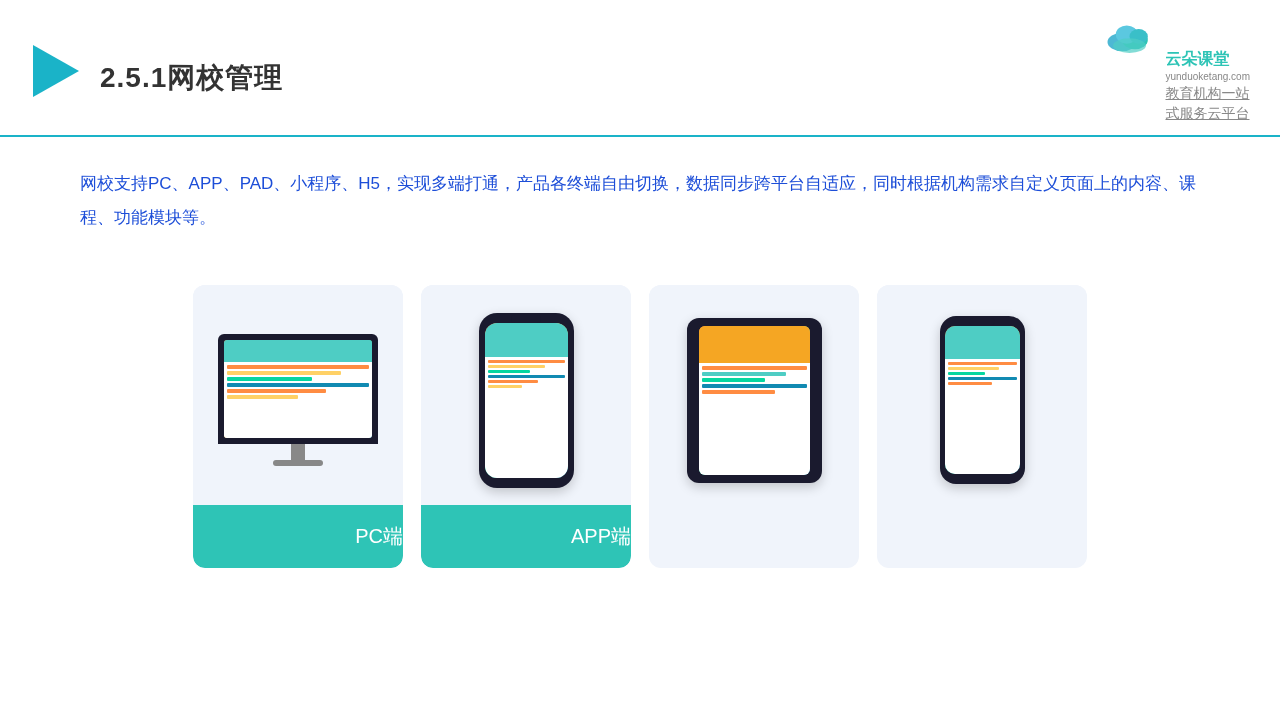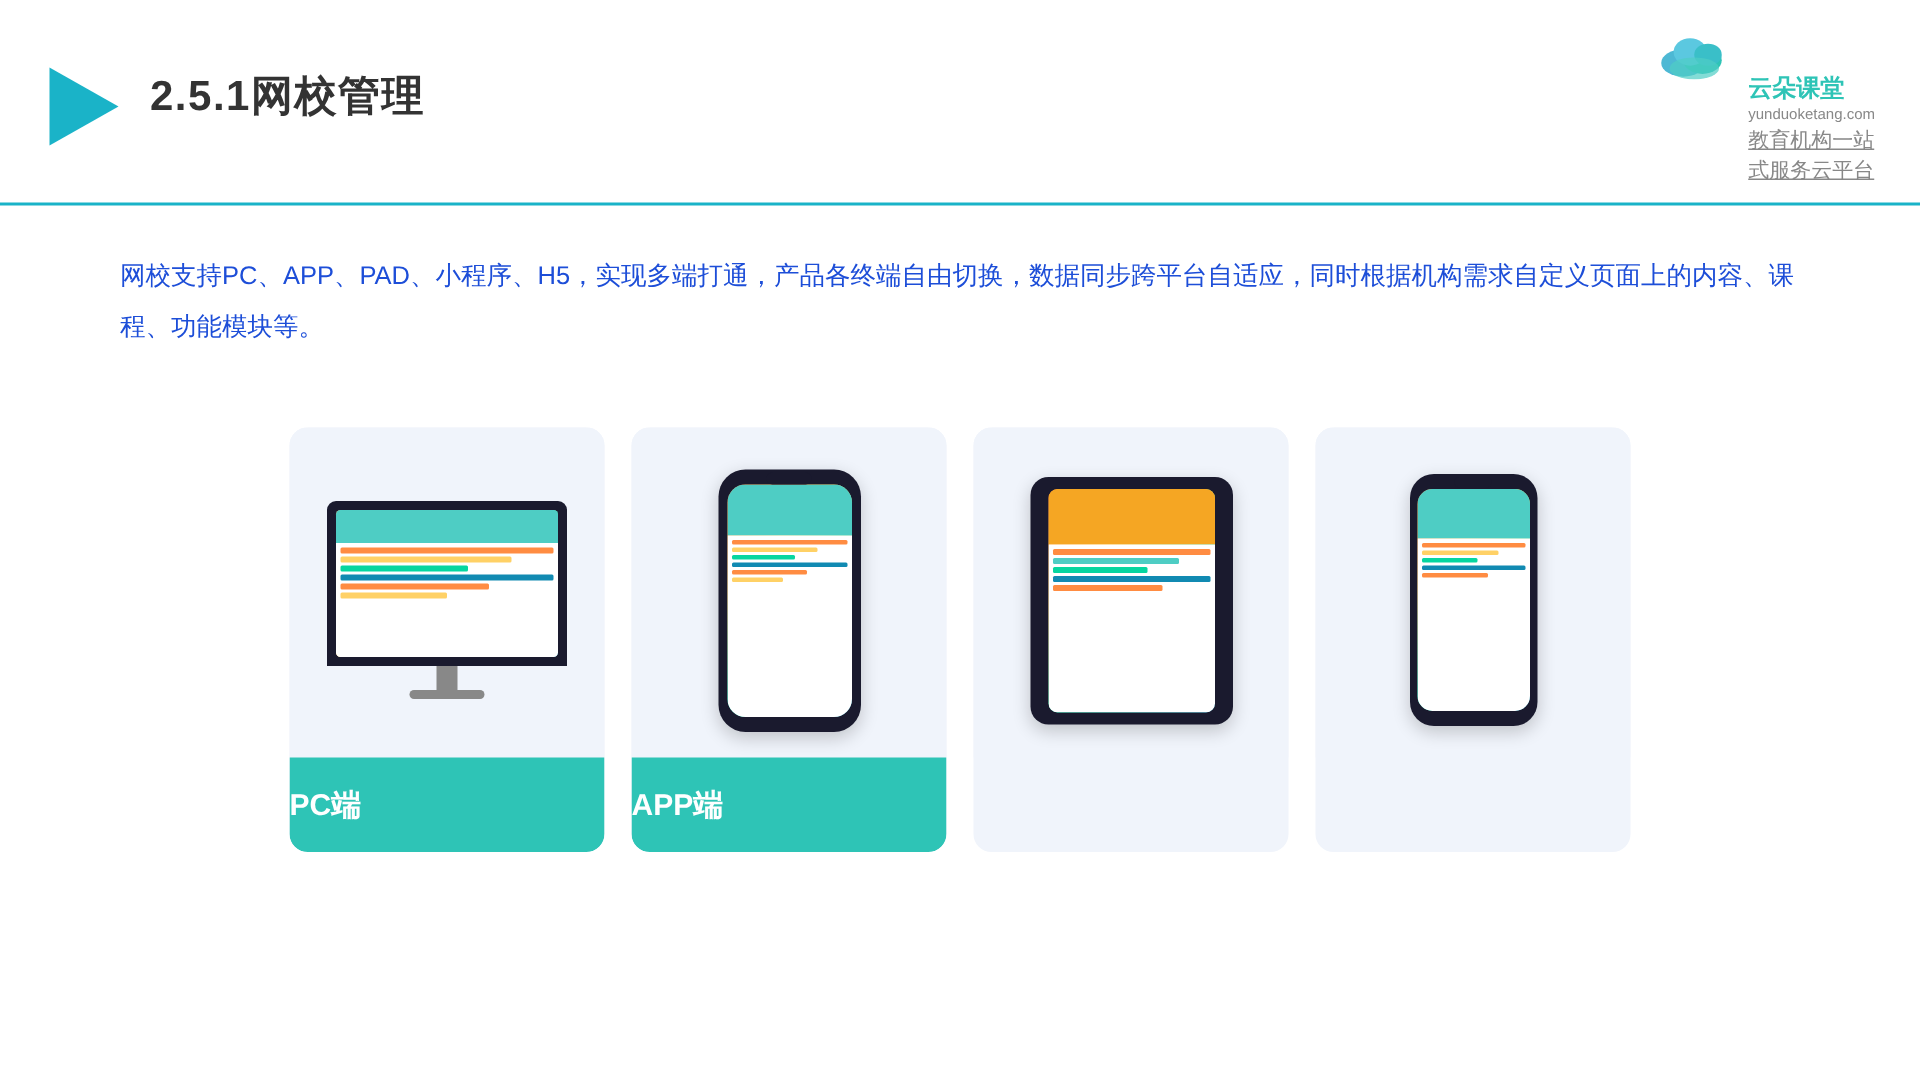--- a/index.html
+++ b/index.html
@@ -15,21 +15,21 @@
     
     .header {
       display: flex;
       align-items: center;
       justify-content: space-between;
       padding: 18px 30px 12px 30px;
       border-bottom: 2px solid #1ab3c8;
     }
     .header-left {
       display: flex;
-      align-items: flex-start;
+      align-items: flex-end;
       gap: 18px;
     }
     .logo-icon {
       width: 52px;
       height: 52px;
       display: flex;
       align-items: center;
       justify-content: center;
     }
     .logo-triangle {
@@ -81,23 +81,23 @@
       align-items: center;
       justify-content: center;
       padding: 20px 10px 10px 10px;
       background: #f0f4fb;
     }
 
     .card-label {
       width: 100%;
       background: #2ec4b6;
       color: #fff;
-      text-align: left;
+      text-align: right;
       font-size: 20px;
-      font-weight: 700;
+      font-weight: 400;
       padding: 18px 0;
       border-radius: 0 0 12px 12px;
     }
 
     
     
     .device-pc {
       display: flex;
       flex-direction: column;
       align-items: center;

